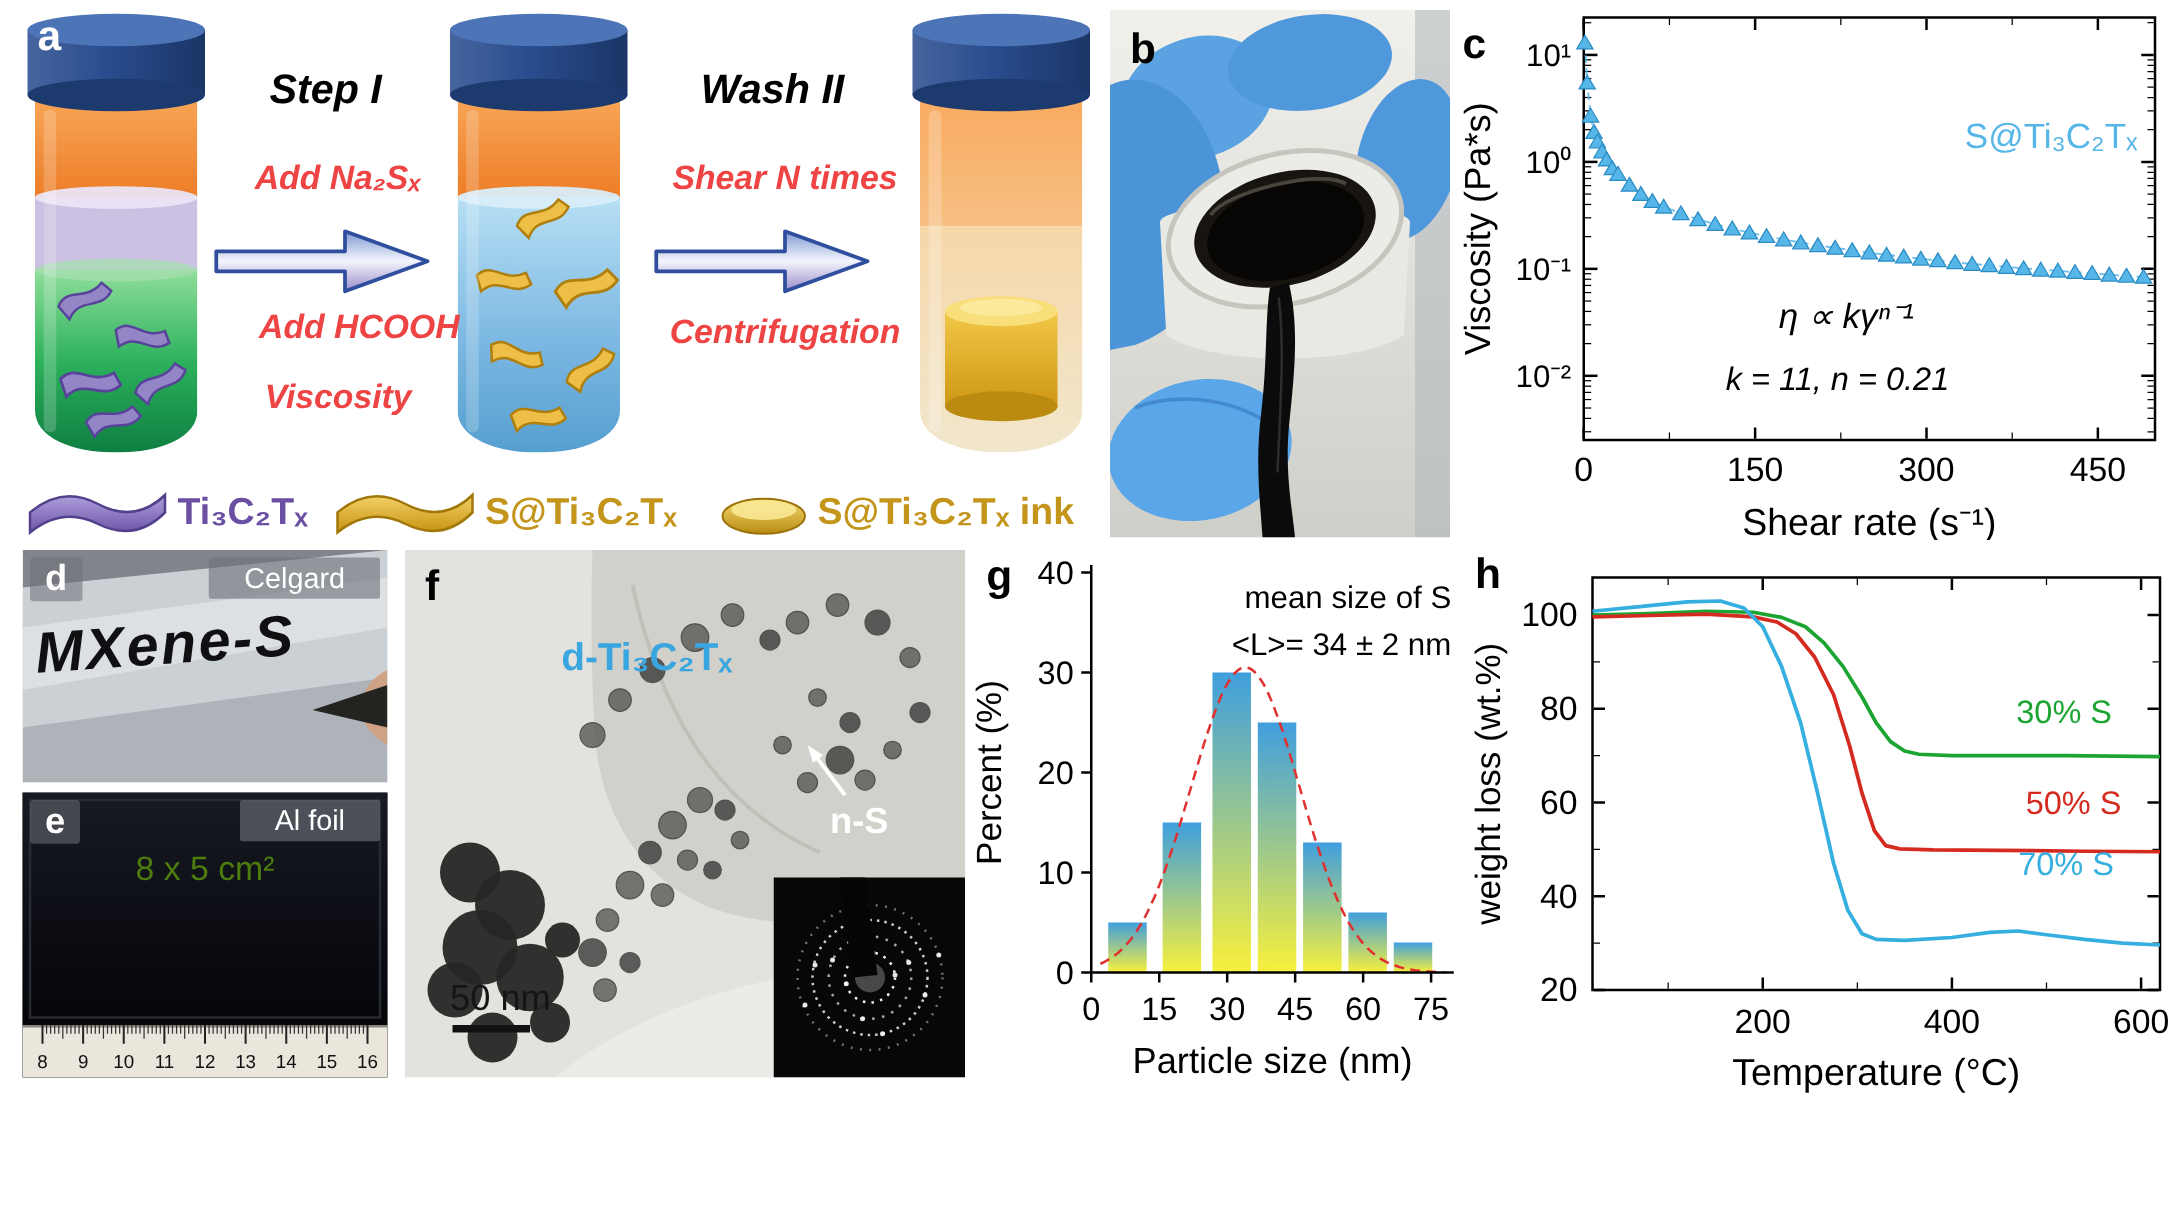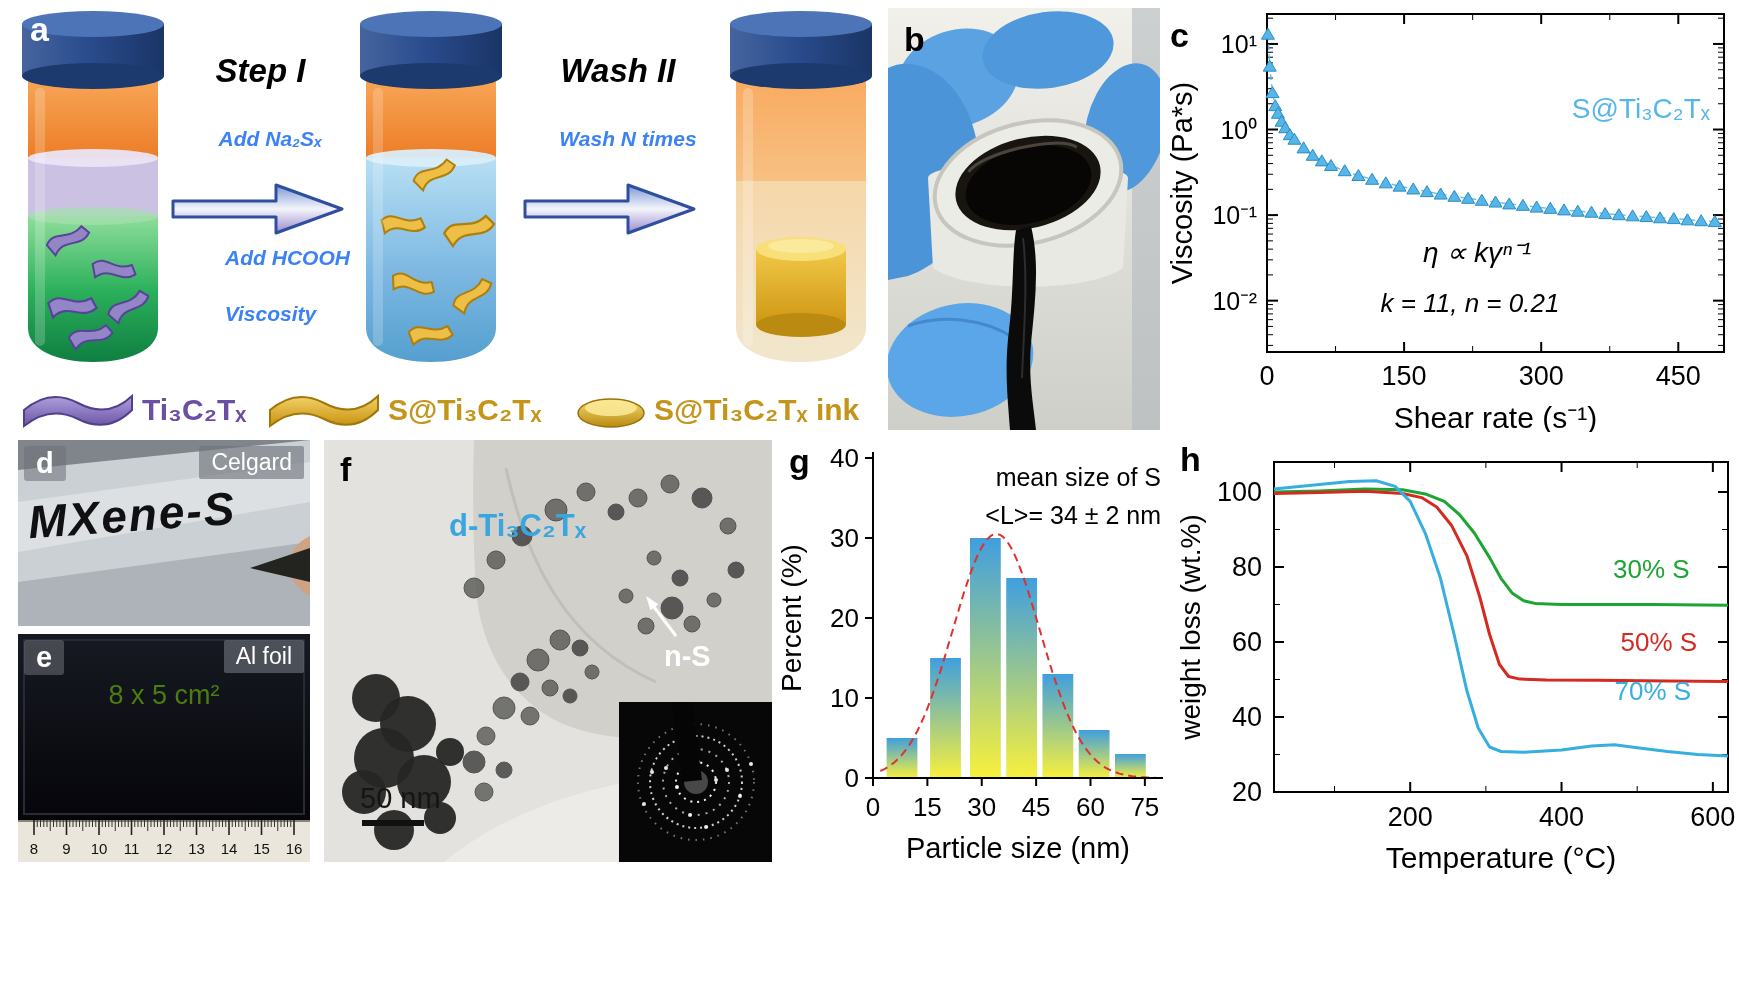--- a/index.html
+++ b/index.html
@@ -1,25 +1,25 @@
 <!DOCTYPE html>
 <html><head>
 <meta charset="utf-8">
 <style>
   *{margin:0;padding:0;box-sizing:border-box;}
   body{font-family:"Liberation Sans",sans-serif;background:#ffffff;}
   #fig{position:relative;width:1739px;height:985px;background:#fff;overflow:hidden;}
   .panel{position:absolute;}
   .abs{position:absolute;}
   .step-title{font-size:33px;font-weight:bold;font-style:italic;text-align:center;color:#000;}
-  .step-line{font-size:21px;font-weight:bold;font-style:italic;text-align:center;color:#3b82f6;padding-left:20px;}
+  .step-line{font-size:27px;font-weight:bold;font-style:italic;text-align:center;color:#ef4444;padding-left:20px;}
   .leg-label{font-size:30px;font-weight:bold;line-height:46px;white-space:nowrap;}
   .plabel{position:absolute;font-size:34px;font-weight:bold;color:#000;line-height:1;}
   .plabel.boxed{color:#fff;background:rgba(110,112,118,0.55);padding:3px 12px;border-radius:3px;font-size:29px;}
-  .overlay-tag{position:absolute;color:#fff;background:rgba(110,115,122,0.62);padding:3px 12px;font-size:23px;border-radius:2px;}
+  .overlay-tag{position:absolute;color:#fff;background:rgba(110,115,122,0.62);padding:3px 28px;font-size:23px;border-radius:2px;}
   .film-text{position:absolute;font-weight:bold;font-style:italic;font-size:46px;color:#101013;transform:rotate(-4deg);letter-spacing:2px;white-space:nowrap;}
   .size-text{position:absolute;color:#4d7c0f;font-size:27px;}
   svg text{font-family:"Liberation Sans",sans-serif;}
 </style>
 </head>
 <body>
 
 <div id="fig">
 
   <div class="panel" style="left:0;top:0;width:890px;height:436px">
@@ -162,21 +162,22 @@
           </linearGradient>
         </defs>
       <path d="M3,23 L106,23 L106,7 L172,31 L106,55 L106,39 L3,39 Z" fill="url(#ag2)" stroke="#2F4F9E" stroke-width="3" stroke-linejoin="round"></path>
     </svg>
 
     <div class="abs step-title" style="left:168px;top:52px;width:185px">Step I</div>
     <div class="abs step-line" style="left:158px;top:127px;width:205px">Add Na₂Sₓ</div>
     <div class="abs step-line" style="left:170px;top:246px;width:215px">Add HCOOH</div>
     <div class="abs step-line" style="left:158px;top:302px;width:205px">Viscosity</div>
     <div class="abs step-title" style="left:518px;top:52px;width:200px">Wash II</div>
-    <div class="abs step-line" style="left:508px;top:127px;width:220px">Wash N times</div>
+    <div class="abs step-line" style="left:508px;top:127px;width:220px">Shear N times</div>
+    <div class="abs step-line" style="left:503px;top:250px;width:230px">Centrifugation</div>
 
     <svg class="abs" style="left:20px;top:386px" width="116" height="48" viewBox="0 0 116 48">
       <defs>
           <linearGradient id="lgp" x1="0" y1="0" x2="0" y2="1">
             <stop offset="0" stop-color="#B0A0DC"></stop>
             <stop offset="1" stop-color="#6C56A8"></stop>
           </linearGradient>
         </defs>
       <path d="M4,24 Q30,2 58,17 Q88,33 112,10 L112,24 Q88,48 58,33 Q30,19 4,40 Z" fill="url(#lgp)" stroke="#53408C" stroke-width="2"></path>
     </svg>

